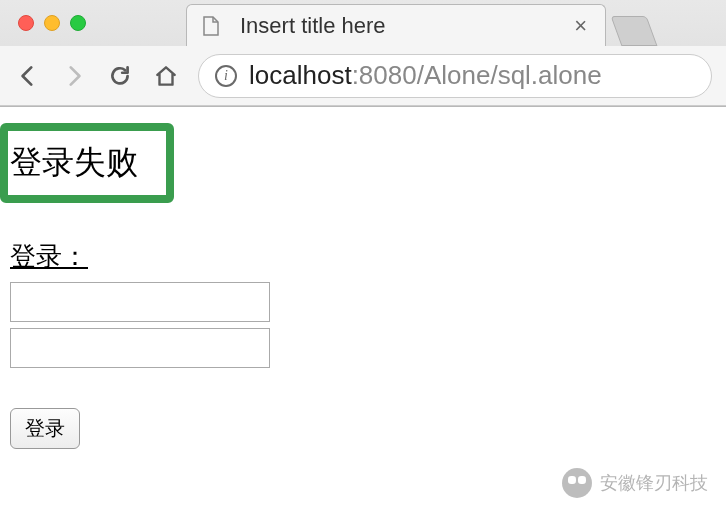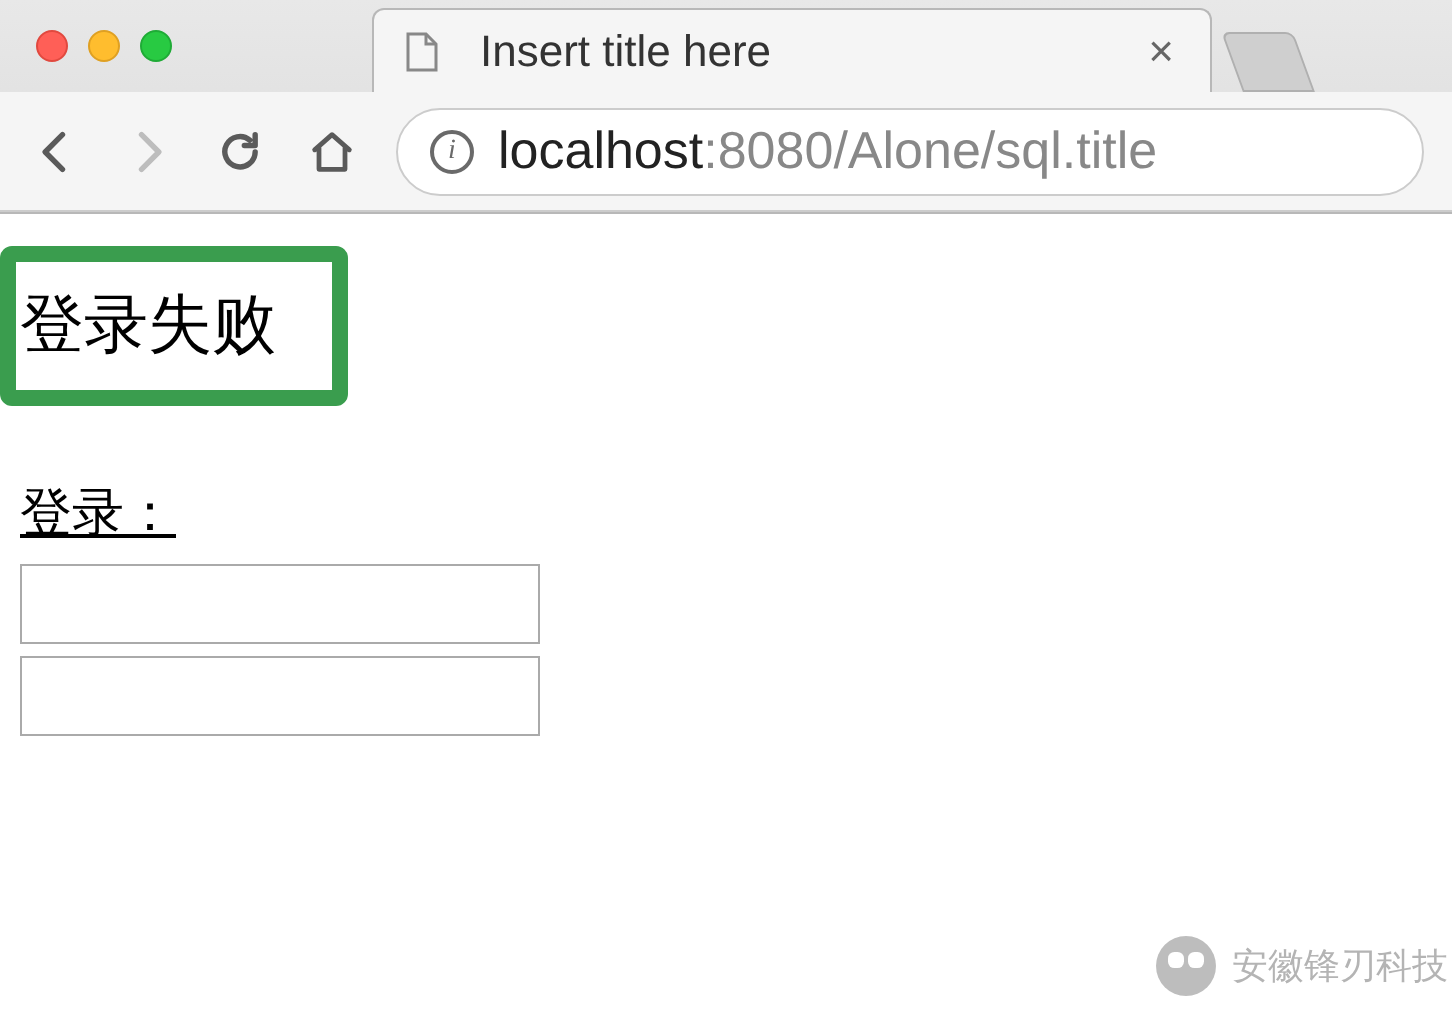--- a/index.html
+++ b/index.html
@@ -165,21 +165,21 @@
       font-size: 20px;
       background: linear-gradient(to bottom, #fdfdfd, #ededed);
       border: 1px solid #999;
       border-radius: 6px;
       cursor: pointer;
     }
     
     .watermark {
       position: absolute;
       bottom: 18px;
-      right: 2px;
+      right: 18px;
       display: flex;
       align-items: center;
       gap: 8px;
       opacity: 0.55;
     }
     .wm-icon {
       width: 30px;
       height: 30px;
       background: #888;
       border-radius: 50%;
@@ -238,34 +238,35 @@
         </svg>
     </div>
     <div class="nav-icon">
       <svg width="26" height="26" viewBox="0 0 24 24">
           <path d="M4 11 L12 4 L20 11 M6 10 L6 20 L18 20 L18 10" fill="none" stroke="currentColor" stroke-width="2.2" stroke-linecap="round" stroke-linejoin="round"></path>
         </svg>
     </div>
     <div class="address-bar">
       <span class="info-icon">i</span>
       <span>
-        <span class="url-host">localhost</span><span class="url-port-path">:8080/Alone/sql.title</span>
+        <span class="url-host">localhost</span><span class="url-port-path">:8080/Alone/sql.alone</span>
       </span>
     </div>
   </div>
 </div>
 
 <div class="page-content">
   <div class="error-banner">
     <span class="error-text">登录失败</span>
   </div>
 
   <div class="login-section">
     <div class="login-label">登录：</div>
     <input type="text" class="text-input" value="" style="">
     <input type="text" class="text-input" value="" style="">
+    <button class="login-btn">登录</button>
   </div>
 </div>
 
 <div class="watermark">
   <div class="wm-icon"></div>
   <span class="wm-text">安徽锋刃科技</span>
 </div>
 
 </body></html>

